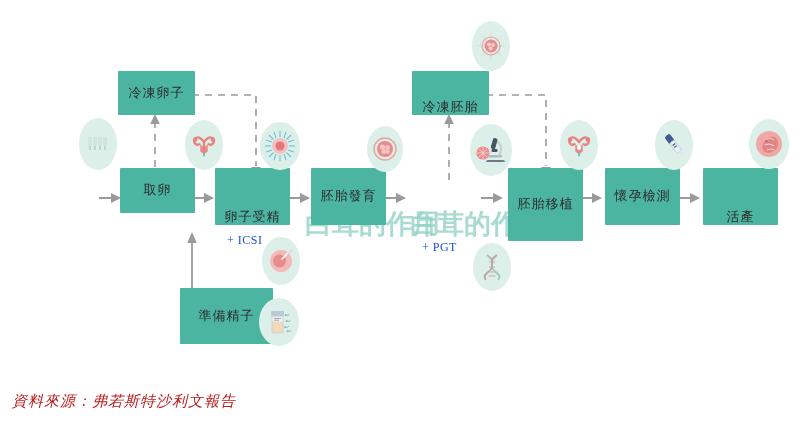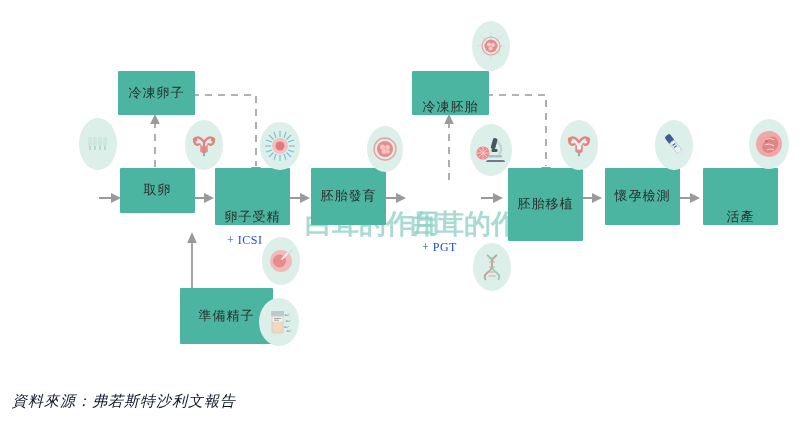--- a/index.html
+++ b/index.html
@@ -88,21 +88,21 @@
   }
 
   
   .source-note {
     position: absolute;
     left: 12px;
     top: 392px;
     font-family: "Liberation Serif", "DejaVu Serif", serif;
     font-style: italic;
     font-size: 15px;
-    color: #0f172a;
+    color: #b91c1c;
     letter-spacing: 1px;
     white-space: nowrap;
     z-index: 9;
   }
 </style>
 </head>
 <body>
 
 <div id="canvas">
 

